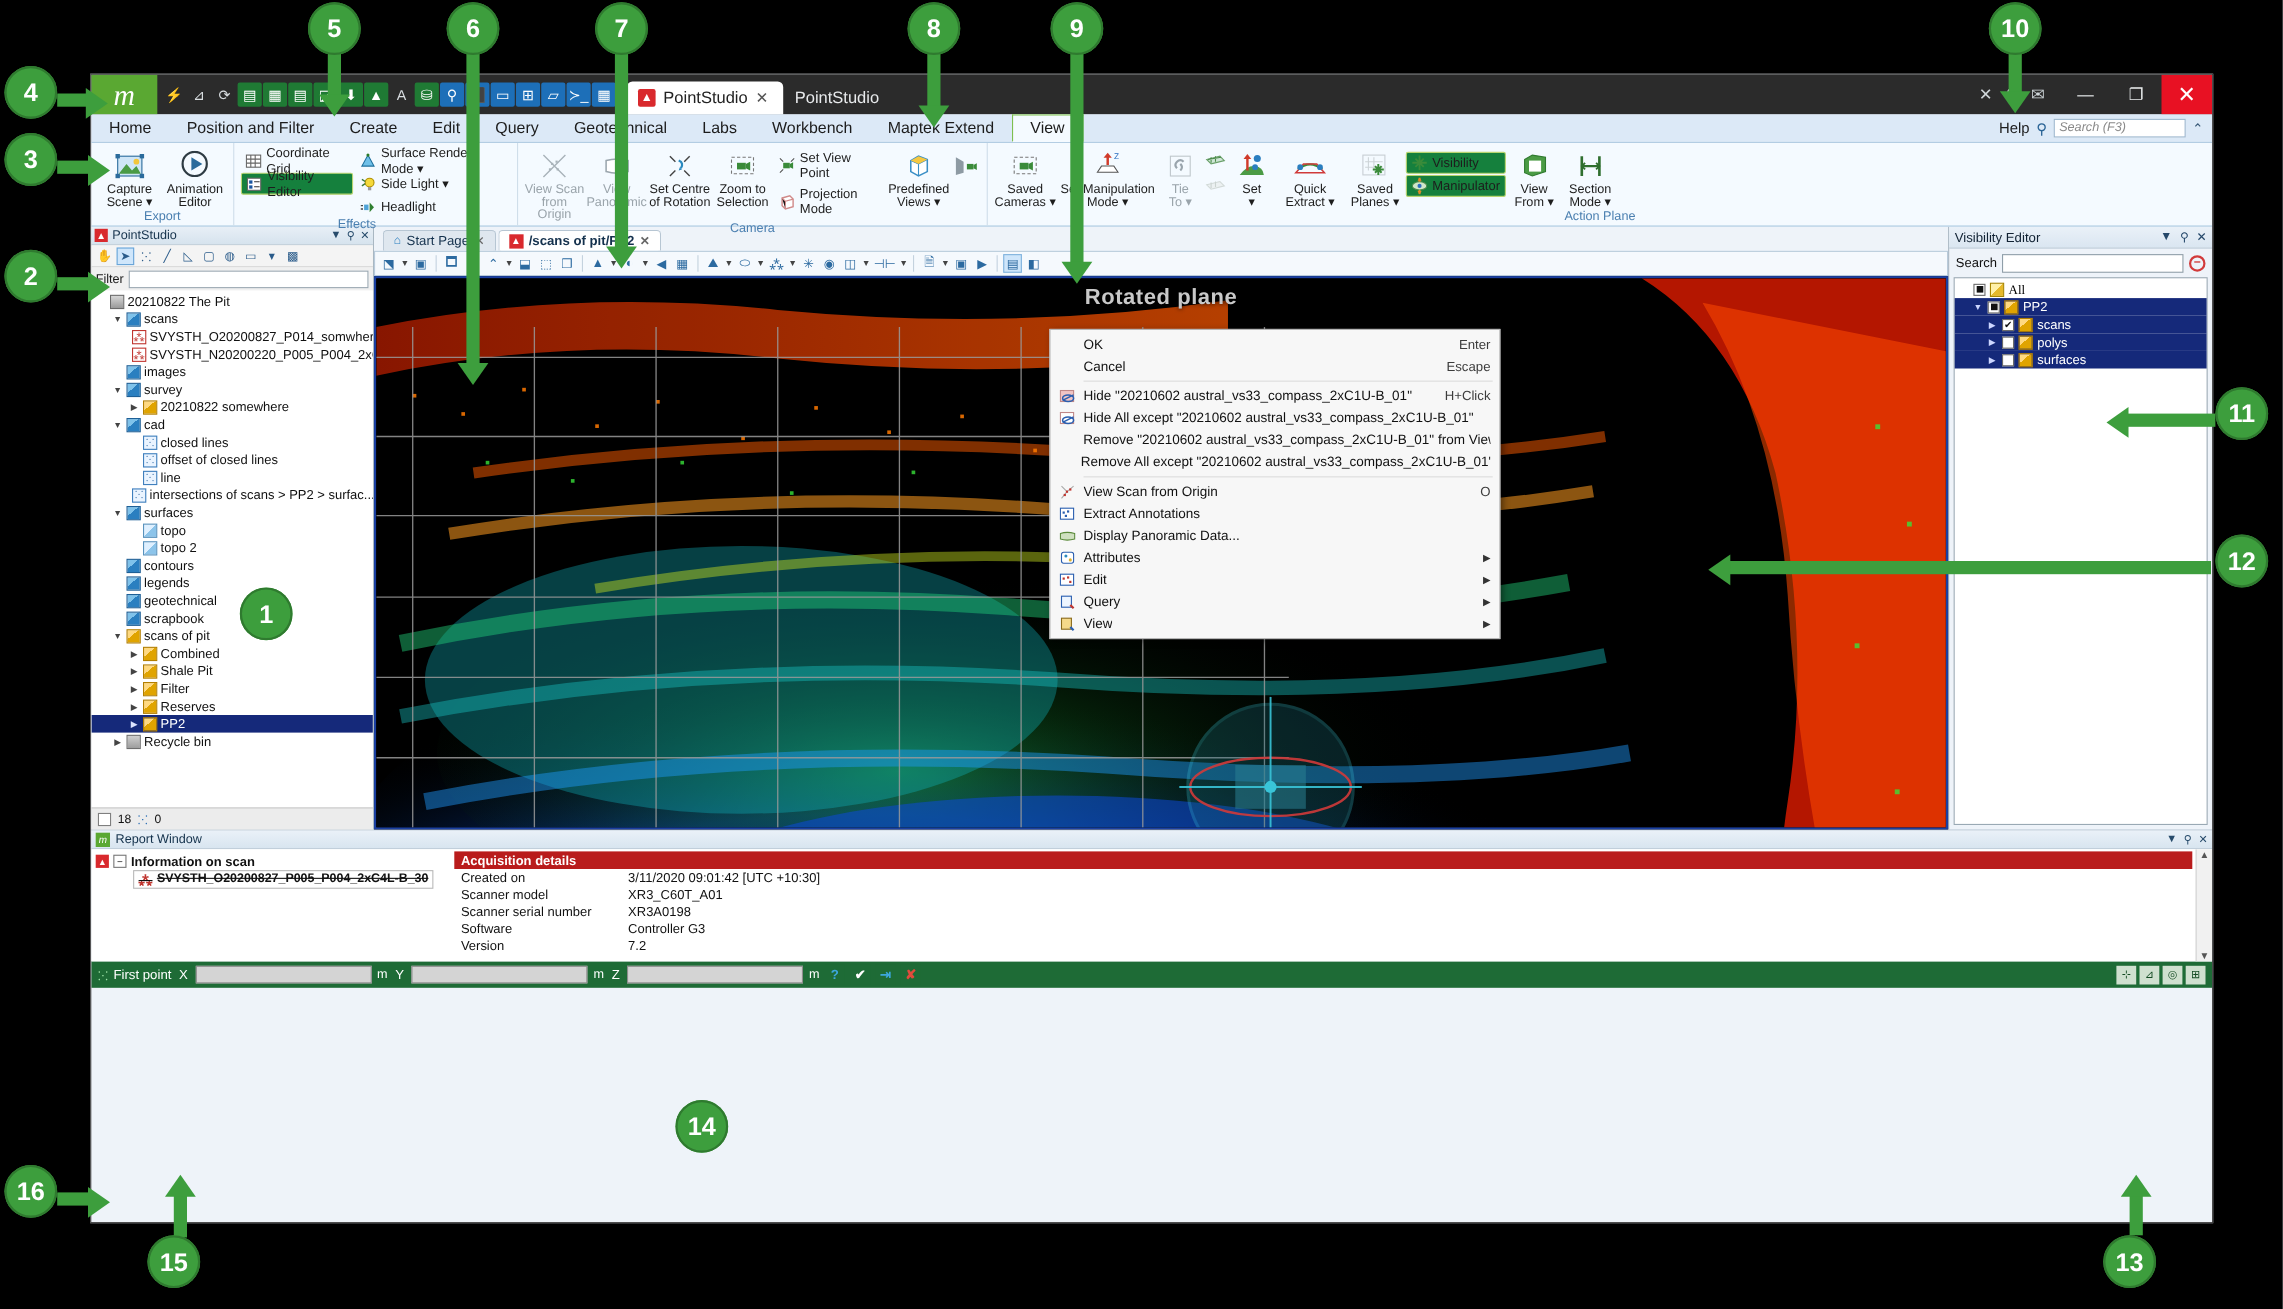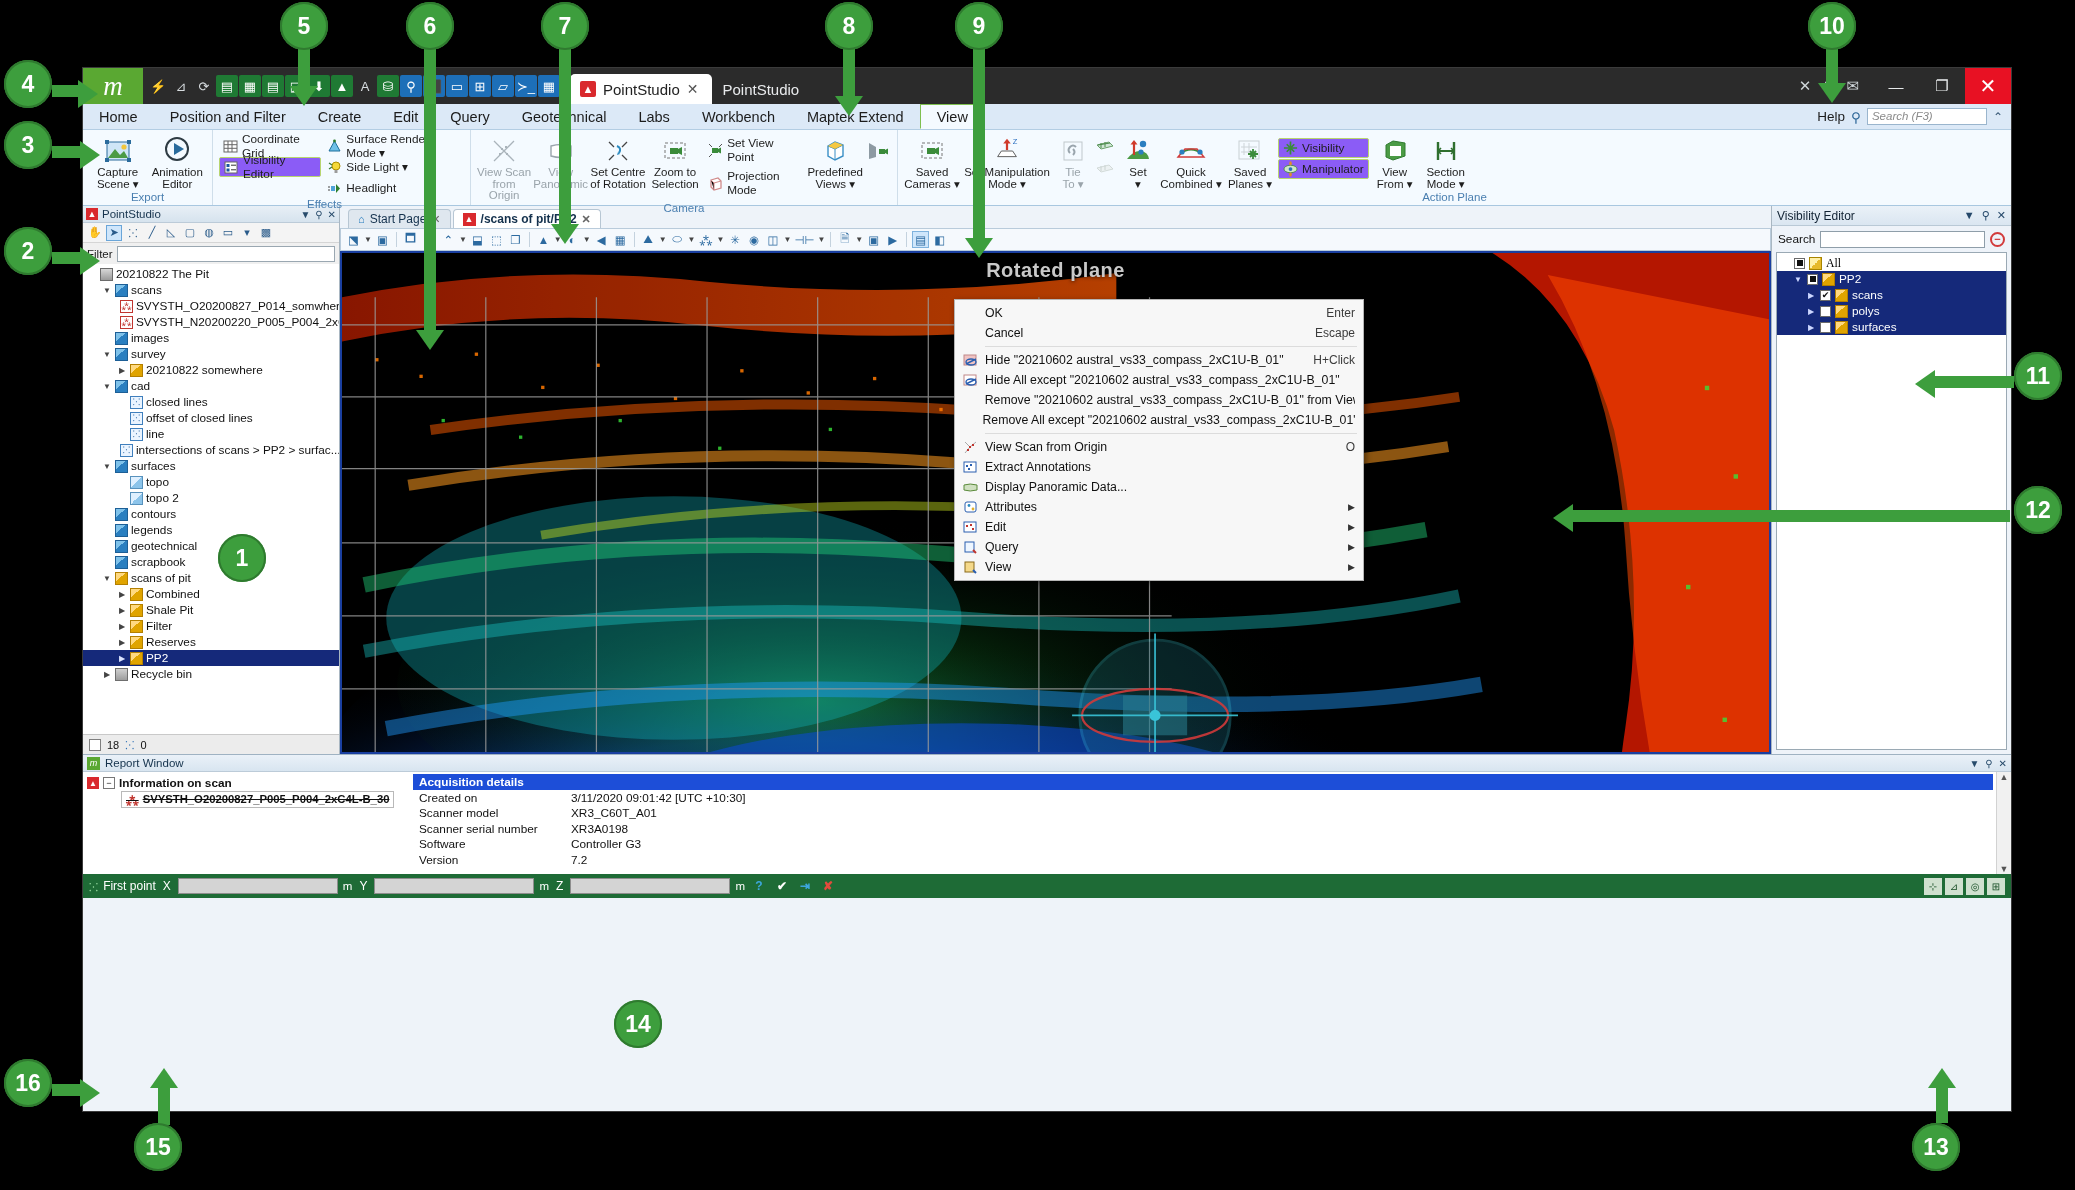--- a/index.html
+++ b/index.html
@@ -53,21 +53,21 @@
   .rgroup-title { text-align:center; font-size:11.5px; color:#4a7fb0; height:14px; line-height:12px; }
 
   .big-btn { width:60px; display:flex; flex-direction:column; align-items:center; gap:1px; padding-top:2px; }
   .big-btn .ico { width:30px; height:30px; display:flex; align-items:center; justify-content:center; font-size:22px; }
   .big-btn .lbl { font-size:11.5px; line-height:11.5px; color:#1d1d1d; text-align:center; }
   .big-btn.dim .lbl, .big-btn.dim .ico { color:#9aa4ab; }
 
   .col-stack { display:flex; flex-direction:column; gap:1px; padding-top:2px; }
   .sm-btn { display:flex; align-items:center; gap:4px; padding:1px 4px; font-size:11.8px; color:#1d1d1d; height:20px; }
   .sm-btn .ico { width:15px; height:15px; display:flex; align-items:center; justify-content:center; font-size:12px; }
-  .sm-btn.sel { background:#8b5cf6; border:1px solid #b8d56f; border-radius:2px; }
+  .sm-btn.sel { background:#15803d; border:1px solid #b8d56f; border-radius:2px; }
 
   
   .main { display:flex; height:548px; }
 
   
   .explorer { width:257px; background:#f0f0f0; border-right:1px solid #a9b7c2; display:flex; flex-direction:column; }
   .panel-head { height:17px; background:linear-gradient(#e8eff6,#d6e3ee); display:flex; align-items:center;
                 gap:4px; padding:0 3px; font-size:11.5px; color:#16334d; border-bottom:1px solid #bccbd8; }
   .panel-head .ph-ico { width:12px; height:12px; background:#d9292d; color:#fff; font-size:9px;
                         display:flex; align-items:center; justify-content:center; font-weight:bold; }
@@ -163,21 +163,21 @@
   .rep-body { flex:1; display:flex; background:#fff; overflow:hidden; }
   .rep-left { width:330px; padding:3px 4px; font-size:11.8px; color:#111; }
   .rep-left .rl-row { display:flex; align-items:center; gap:4px; height:16px; }
   .rep-left .pmark { width:12px; height:12px; border:1px solid #777; background:#fff; font-size:9px;
                      display:flex; align-items:center; justify-content:center; color:#111; }
   .rep-left .redico { width:12px; height:12px; background:#d9292d; color:#fff; font-size:8px; font-weight:bold;
                       display:flex; align-items:center; justify-content:center; }
   .rep-left .scanchip { display:inline-flex; align-items:center; gap:4px; border:1px solid #b9b9b9;
                         padding:0 4px; text-decoration:line-through; font-weight:bold; font-size:11.3px; }
   .rep-right { flex:1; padding:2px 0 0 0; font-size:11.8px; color:#111; position:relative; }
-  .acq-title { background:#1d4ed8; color:#fff; font-weight:bold; font-size:11.8px; padding:1px 6px; margin-right:18px;}
+  .acq-title { background:#b91c1c; color:#fff; font-weight:bold; font-size:11.8px; padding:1px 6px; margin-right:18px;}
   .acq-row { display:flex; height:15.5px; align-items:center; padding-left:6px; }
   .acq-row .k { width:152px; }
   .rep-scroll { position:absolute; right:0; top:0; width:15px; height:100%; background:#f1f1f1; border-left:1px solid #d2d2d2;
                 display:flex; flex-direction:column; justify-content:space-between; align-items:center; font-size:9px; color:#555; }
 
   
   .statusbar { height:24px; background:#1e6b36; display:flex; align-items:center; gap:5px; padding:0 6px; }
   .sb-dots { color:#9fe3a8; font-size:11px; }
   .sb-label { color:#fff; font-size:12px; }
   .sb-axis { color:#fff; font-size:12px; padding:0 2px; }
@@ -569,21 +569,21 @@
         <div class="big-btn" style="width:62px;">
           <span class="ico">
             <svg width="30" height="28" viewBox="0 0 30 28">
                 <path d="M4 17 q11-9 22 0" stroke="#3a8b3a" stroke-width="2" fill="none"></path>
                 <path d="M2 20 L9 12 L21 12 L28 20Z" fill="none" stroke="#d03a3a" stroke-width="1.4"></path>
                 <circle cx="6" cy="15" r="2.6" fill="#2a7ec0"></circle>
                 <circle cx="24" cy="15" r="2.6" fill="#2a7ec0"></circle>
               </svg>
           </span>
           <span class="lbl" style="white-space:pre-line;">Quick
-Combined ▾</span>
+Extract ▾</span>
         </div>
         <div class="big-btn" style="width:52px;">
           <span class="ico">
             <svg width="28" height="28" viewBox="0 0 28 28">
                 <rect x="3" y="4" width="20" height="18" fill="none" stroke="#c8cfd4"></rect>
                 <g stroke="#cdd4d8">
                   <path d="M8 6v12M13 6v12M5 10h16M5 15h16"></path>
                 </g>
                 <g stroke="#3a8b3a" stroke-width="1.8">
                   <path d="M17 12v10M12 17h10M14 14l6 6M20 14l-6 6"></path>

